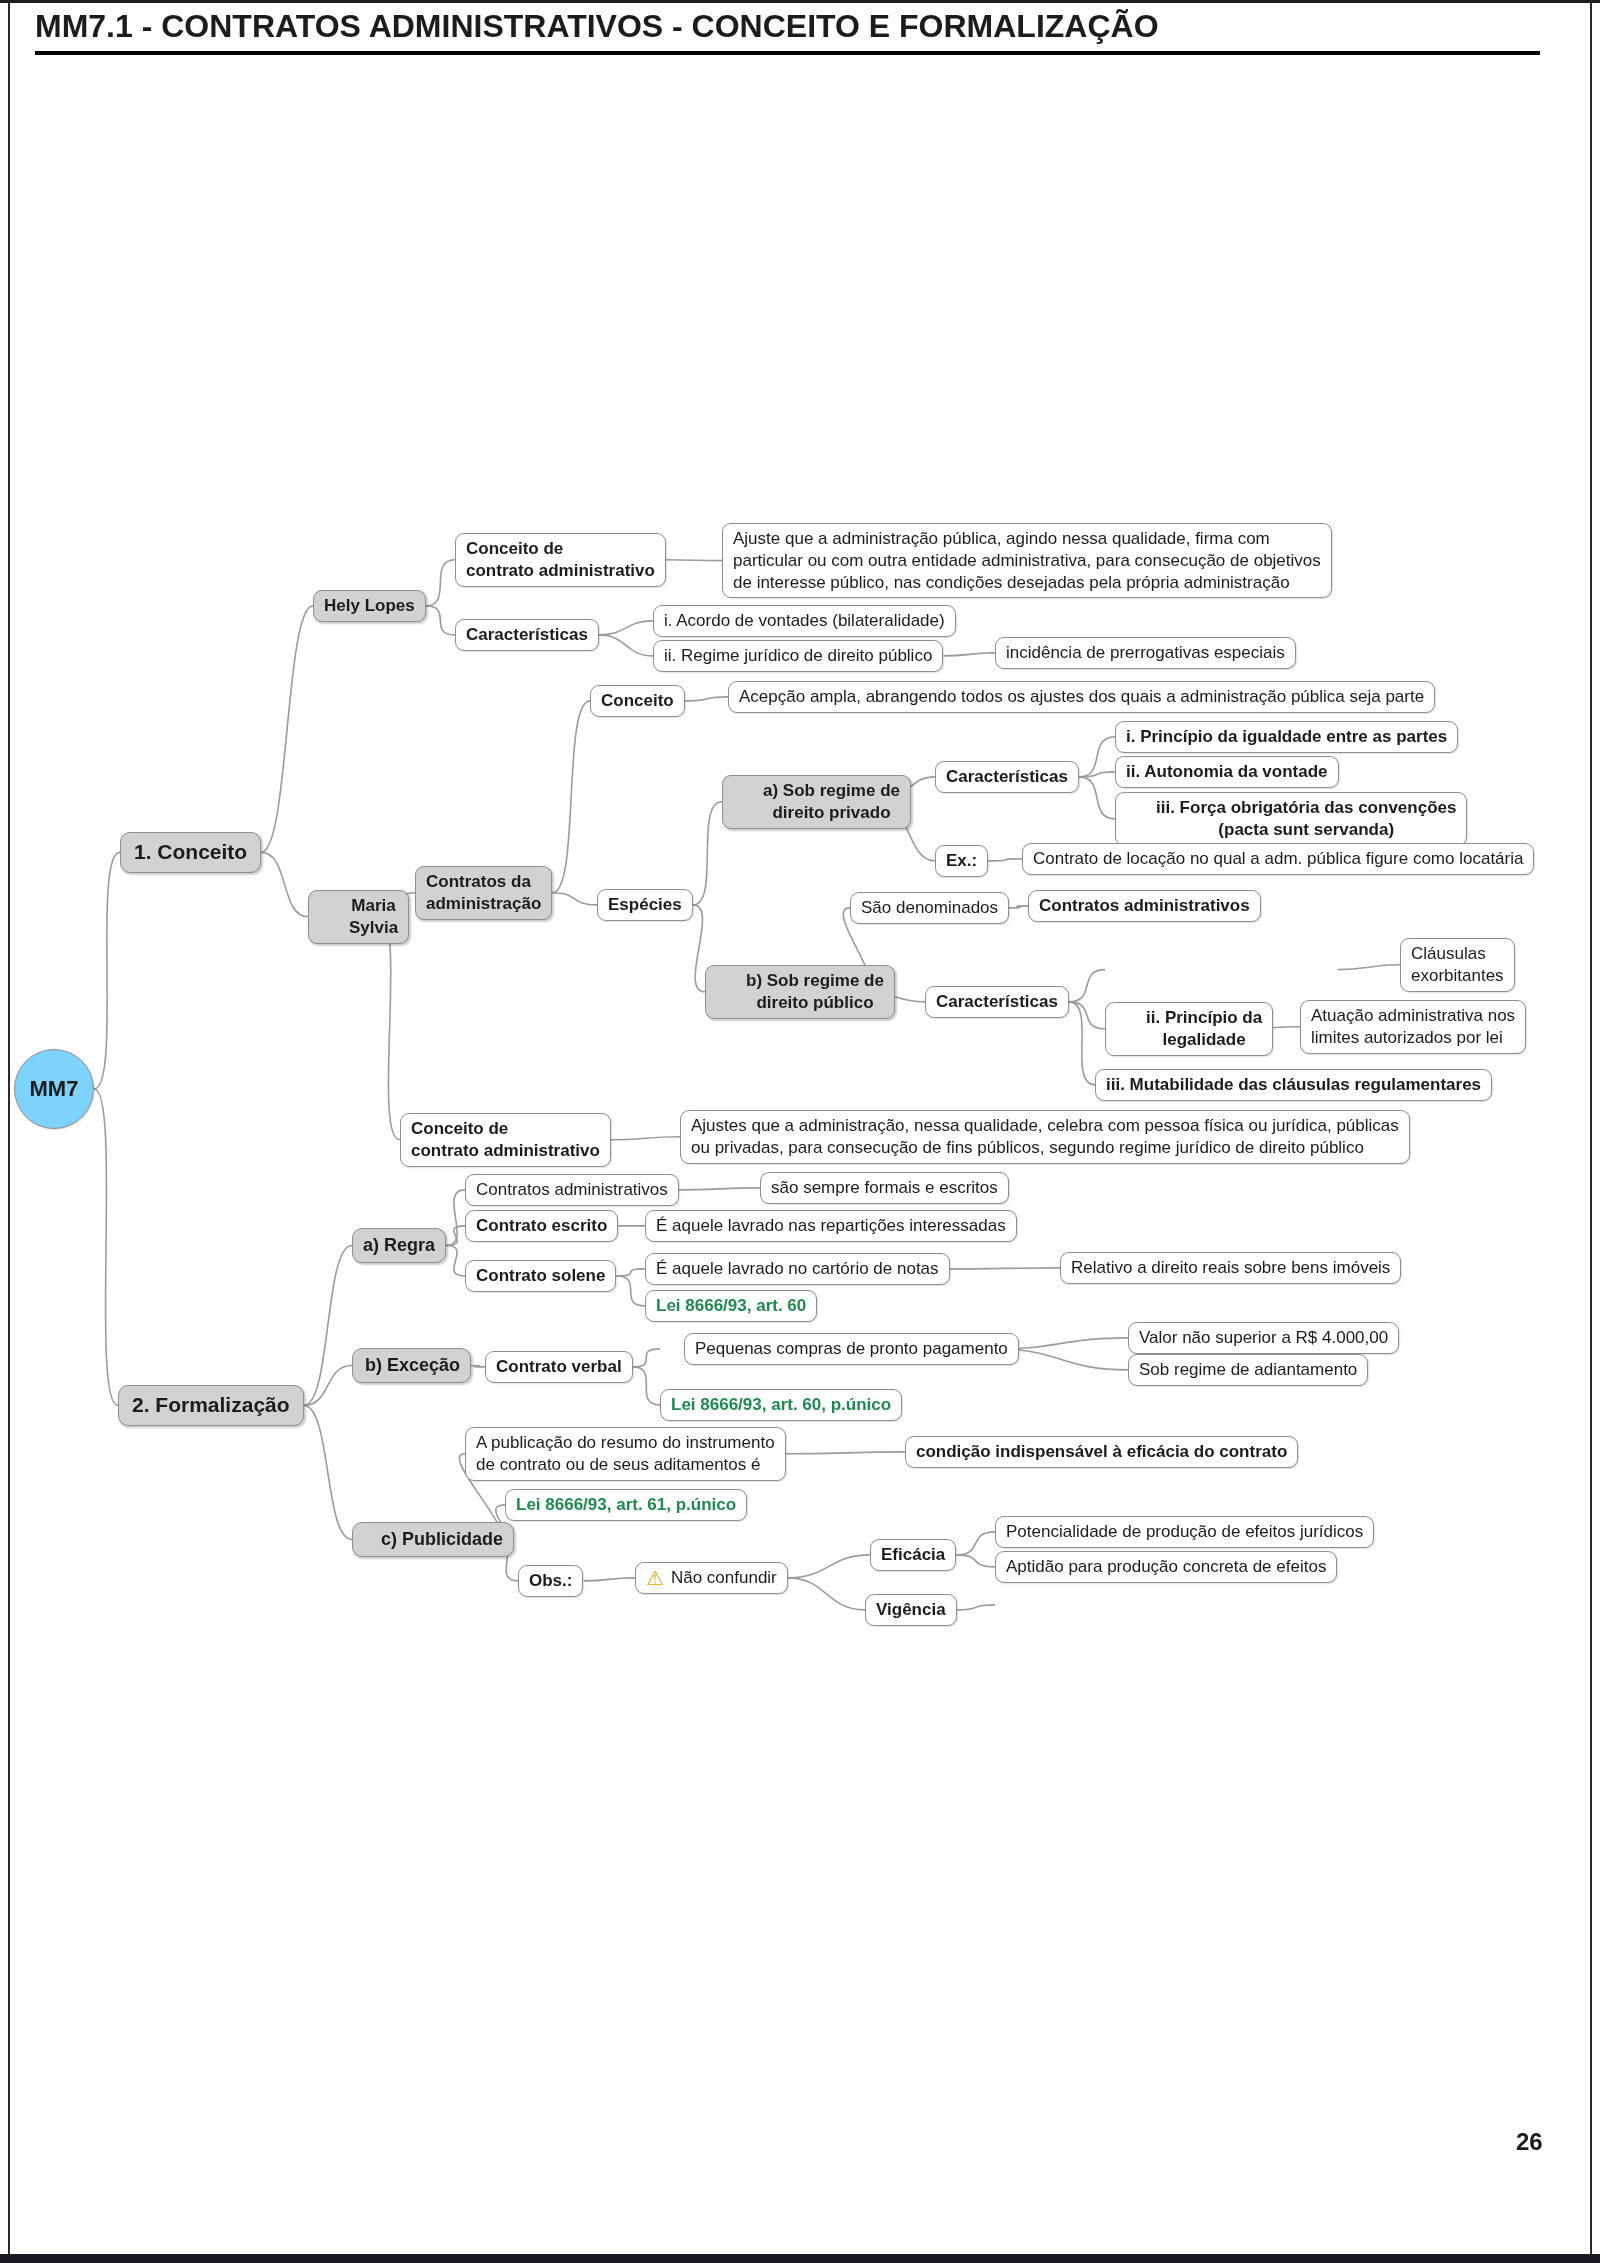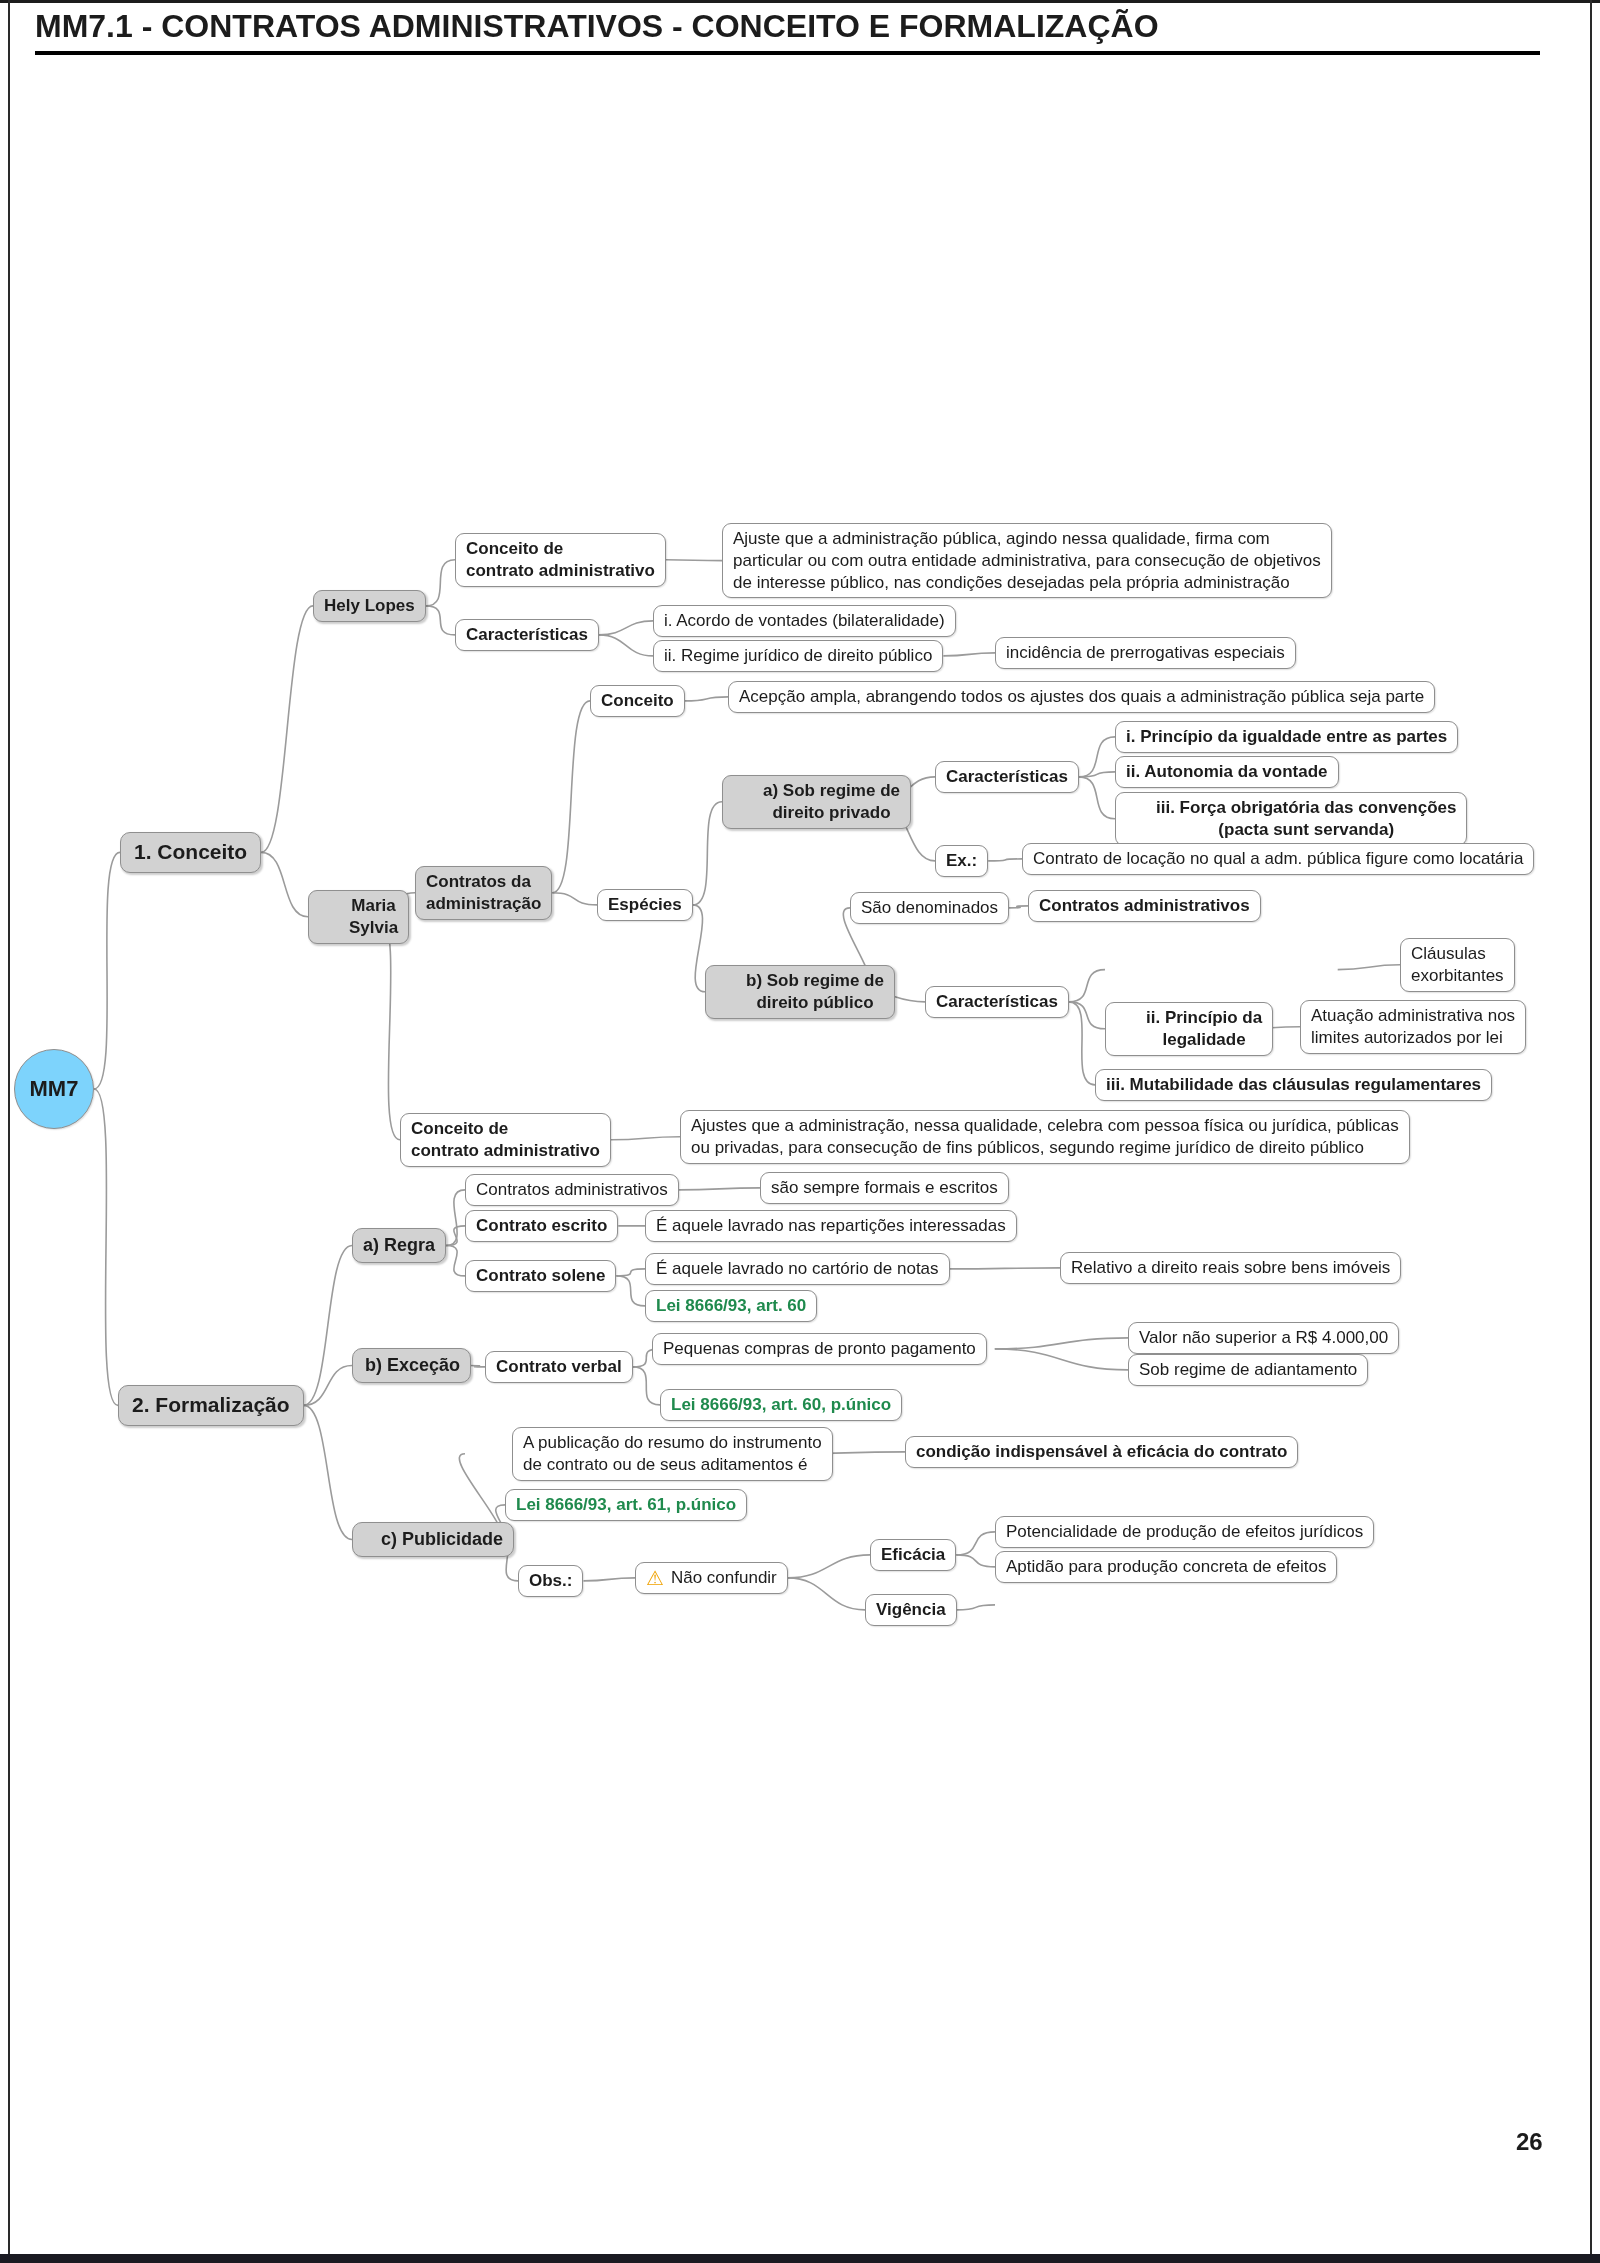--- a/index.html
+++ b/index.html
@@ -170,27 +170,27 @@
   <div class="node" id="r_ca_nota" style="left:760px;top:1172px;">são sempre formais e escritos</div>
   <div class="node bold" id="r_escrito" style="left:465px;top:1210px;">Contrato escrito</div>
   <div class="node" id="r_escrito_def" style="left:645px;top:1210px;">É aquele lavrado nas repartições interessadas</div>
   <div class="node bold" id="r_solene" style="left:465px;top:1260px;">Contrato solene</div>
   <div class="node" id="r_solene_def" style="left:645px;top:1253px;">É aquele lavrado no cartório de notas</div>
   <div class="node" id="r_solene_nota" style="left:1060px;top:1252px;">Relativo a direito reais sobre bens imóveis</div>
   <div class="node green" id="r_lei" style="left:645px;top:1290px;">Lei 8666/93, art. 60</div>
 
   <div class="node gray subsection" id="excecao" style="left:352px;top:1348px;padding-left:12px;">b) Exceção</div>
   <div class="node bold" id="verbal" style="left:485px;top:1351px;">Contrato verbal</div>
-  <div class="node" id="verbal_def" style="left:652px;top:1333px;">Pequenas compras de pronto pagamento</div>
+  <div class="node" id="verbal_def" style="left:684px;top:1333px;">Pequenas compras de pronto pagamento</div>
   <div class="node" id="valor" style="left:1128px;top:1322px;">Valor não superior a R$ 4.000,00</div>
   <div class="node" id="regime" style="left:1128px;top:1354px;">Sob regime de adiantamento</div>
   <div class="node green" id="e_lei" style="left:660px;top:1389px;">Lei 8666/93, art. 60, p.único</div>
 
   <div class="node gray subsection" id="publicidade" style="left:352px;top:1522px;padding-left:28px;">c) Publicidade</div>
-  <div class="node" id="pub_text" style="left:465px;top:1427px;margin-left:47px;">A publicação do resumo do instrumento
+  <div class="node" id="pub_text" style="left:465px;top:1427px;">A publicação do resumo do instrumento
 de contrato ou de seus aditamentos é</div>
   <div class="node bold" id="condicao" style="left:905px;top:1436px;">condição indispensável à eficácia do contrato</div>
   <div class="node green" id="p_lei" style="left:505px;top:1489px;">Lei 8666/93, art. 61, p.único</div>
   <div class="node bold" id="obs" style="left:518px;top:1565px;">Obs.:</div>
   <div class="node flexrow" id="nao_confundir" style="left:635px;top:1562px;">
     <span class="warn-icon">⚠</span>
     <span>Não confundir</span>
   </div>
   <div class="node bold" id="eficacia" style="left:870px;top:1539px;">Eficácia</div>
   <div class="node" id="eficacia_i" style="left:995px;top:1516px;">Potencialidade de produção de efeitos jurídicos</div>

